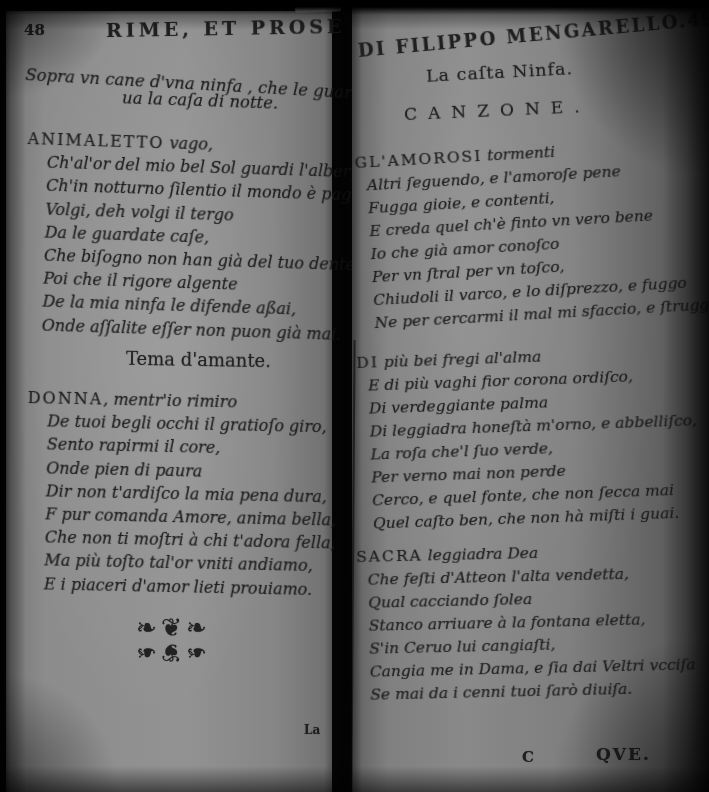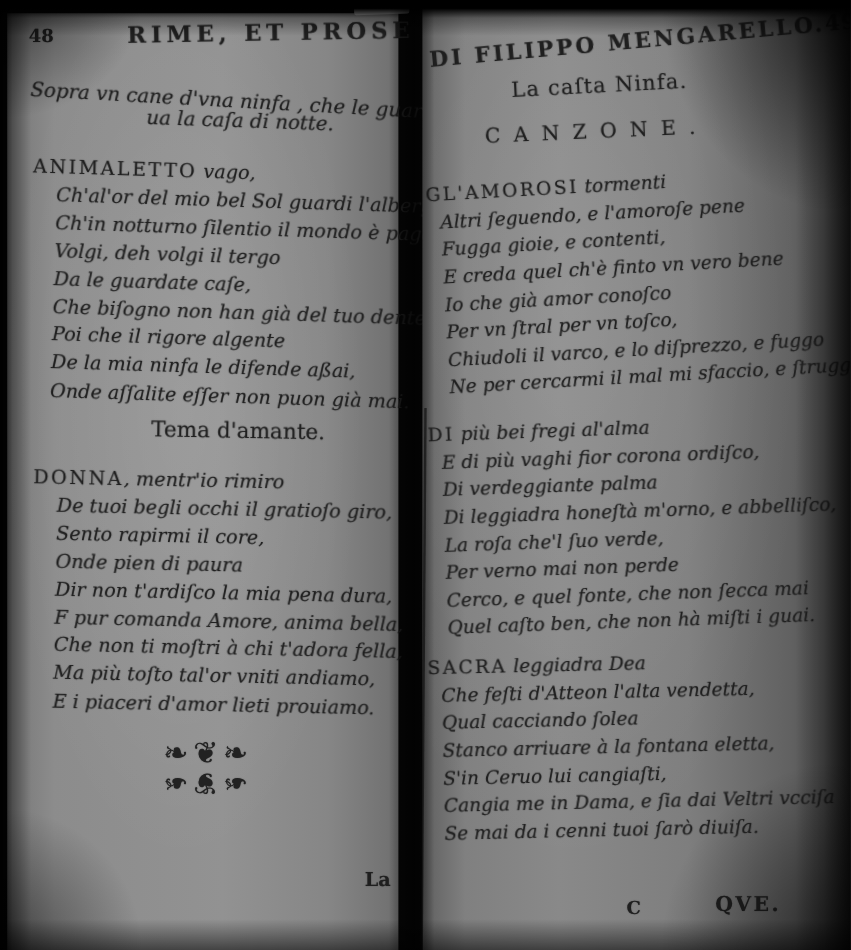--- a/index.html
+++ b/index.html
@@ -34,21 +34,21 @@
 
   .lp-pageno { left:18px; top:10px; }
   .lp-title  { left:100px; top:6px; transform:rotate(-1deg); }
   .lp-sub1   { left:20px; top:54px; font-size:16.5px; font-style:italic; transform:rotate(3.2deg); transform-origin:0 0; }
   .lp-sub2   { left:116px; top:80px; font-size:16.5px; font-style:italic; transform:rotate(2deg); }
   .lp-poem1  { left:22px; top:116px; transform:rotate(1.8deg); transform-origin:0 0; }
   .lp-head2  { left:120px; top:338px; font-size:18px; transform:rotate(1deg); }
   .lp-poem2  { left:22px; top:375px; transform:rotate(1.2deg); transform-origin:0 0; }
   .lp-orn    { left:130px; top:604px; font-size:25px; line-height:25px; letter-spacing:4px; text-align:center; filter:blur(0.2px); color:#222; }
   .lp-orn .row2 { transform:scaleY(-1); }
-  .lp-catch  { left:298px; top:712px; font-size:16px; font-weight:bold; }
+  .lp-catch  { left:298px; top:712px; font-size:12px; font-weight:bold; }
 
   .rp-header { left:6px; top:40px; width:336px; display:flex; font-weight:bold; font-size:18px;
                letter-spacing:2.5px; transform:rotate(-5.2deg); transform-origin:0 50%; }
   .rp-header .rp-no { margin-left:auto; letter-spacing:1px; }
   .rp-title  { left:74px; top:62px; font-size:17.5px; letter-spacing:1px; transform:rotate(-3deg); }
   .rp-canz   { left:52px; top:100px; font-size:17px; letter-spacing:11px; transform:rotate(-2.5deg); }
   .rp-st1    { left:2px; top:152px; transform:rotate(-3.2deg); transform-origin:0 0; }
   .rp-st2    { left:4px; top:352px; transform:rotate(-2deg);   transform-origin:0 0; }
   .rp-st3    { left:4px; top:546px; transform:rotate(-1.3deg); transform-origin:0 0; }
   .rp-sig    { left:170px; top:748px; font-size:15px; font-weight:bold; }

